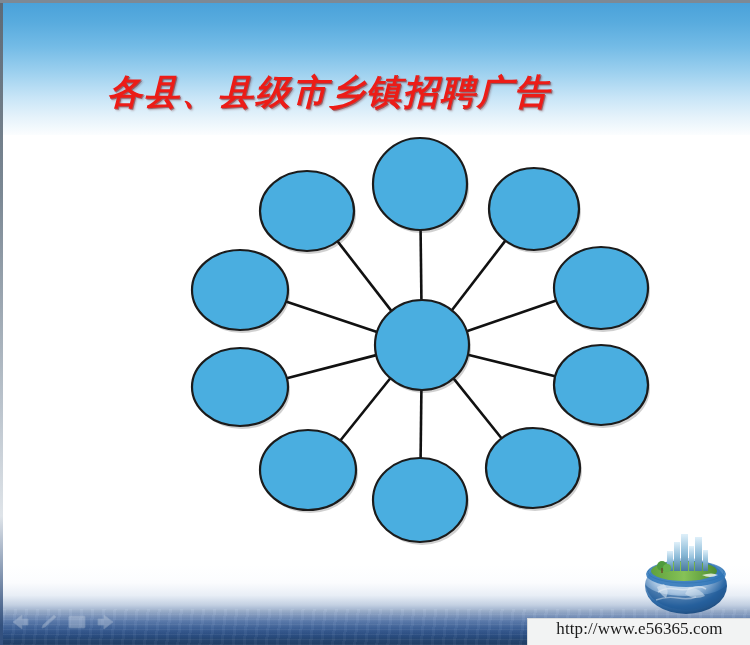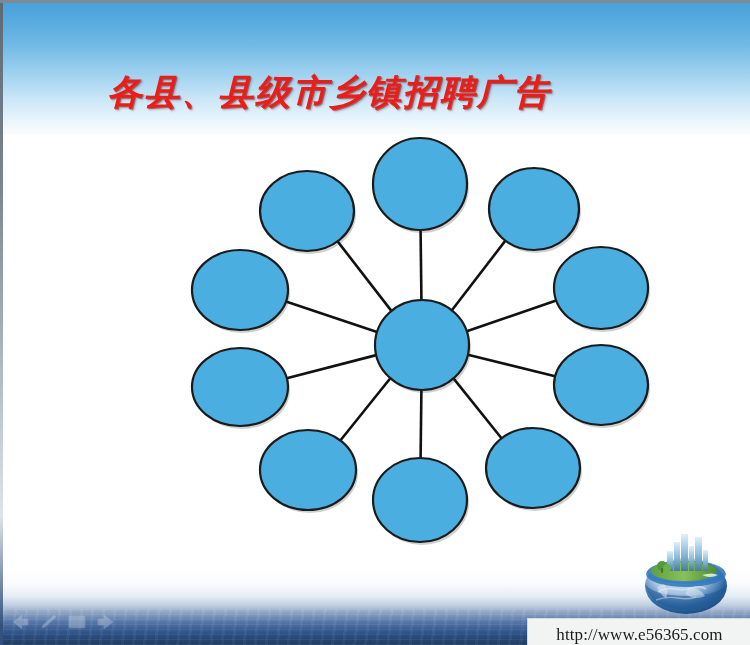--- a/index.html
+++ b/index.html
@@ -150,21 +150,21 @@
   
   .watermark {
     position: absolute;
     left: 527px; bottom: 0;
     width: 223px; height: 26px;
     background: #f2f3f3;
     border-left: 1px solid #d5d8da;
     border-top: 1px solid #d9dcde;
     z-index: 35;
     display: flex;
-    align-items: flex-end;
+    align-items: flex-start;
     justify-content: center;
     margin-top: 28px;
   }
   .watermark span {
     font-family: "Liberation Serif", "DejaVu Serif", serif;
     font-size: 17px;
     color: #1b1b1b;
     letter-spacing: 0.1px;
     white-space: nowrap;
   }

